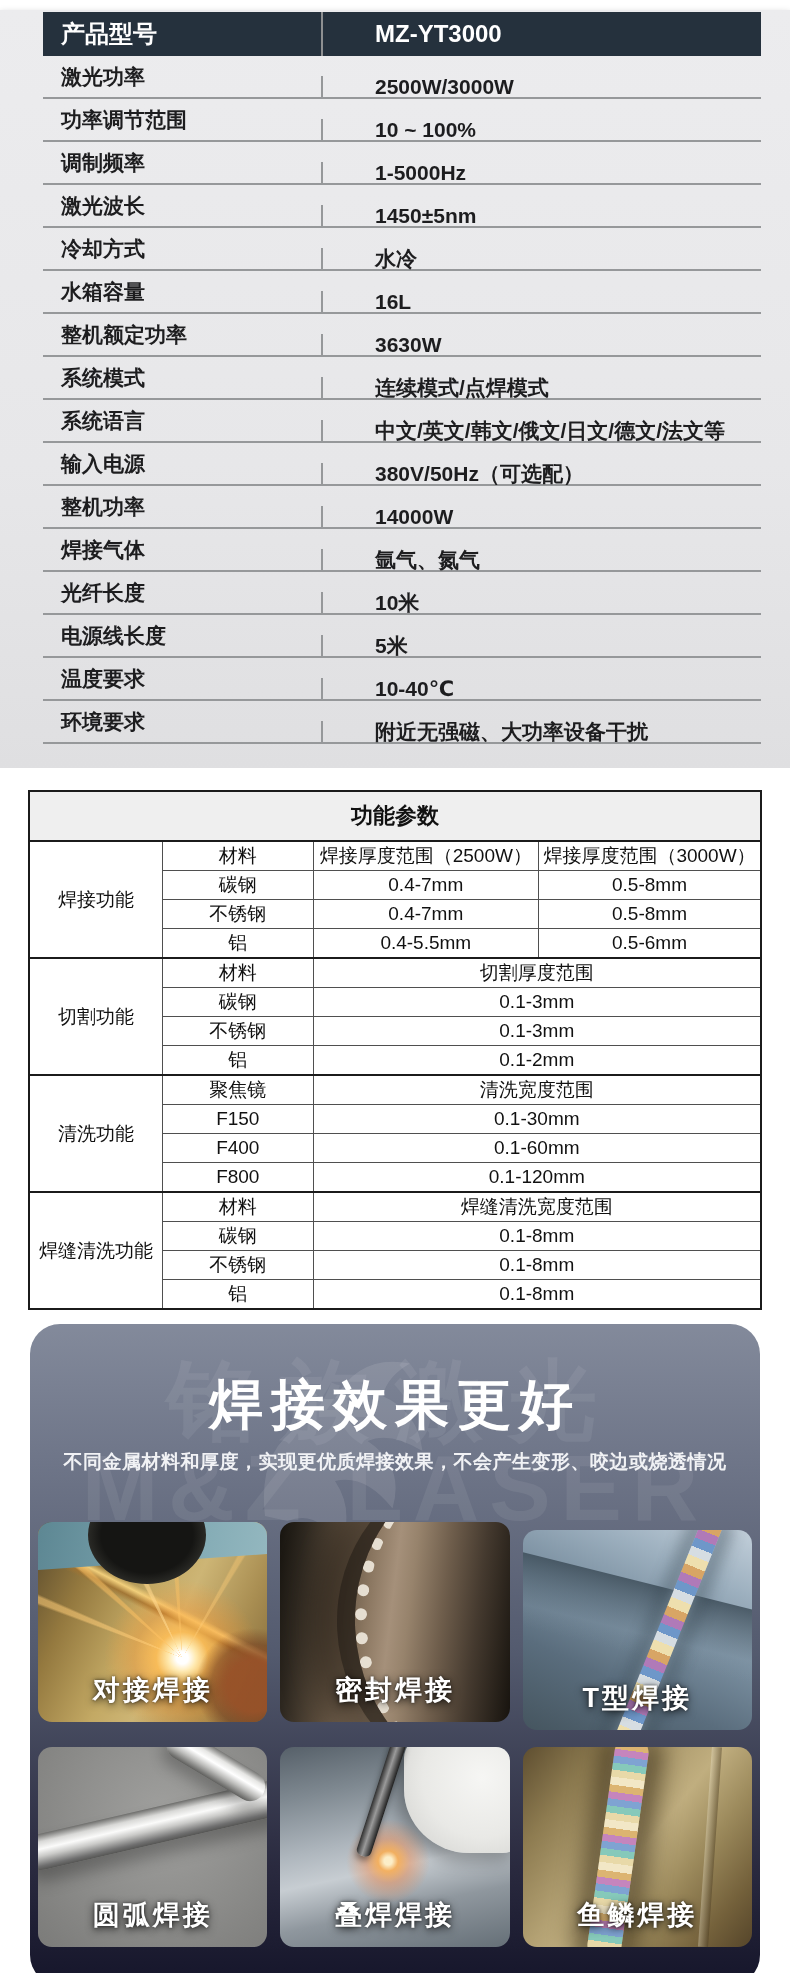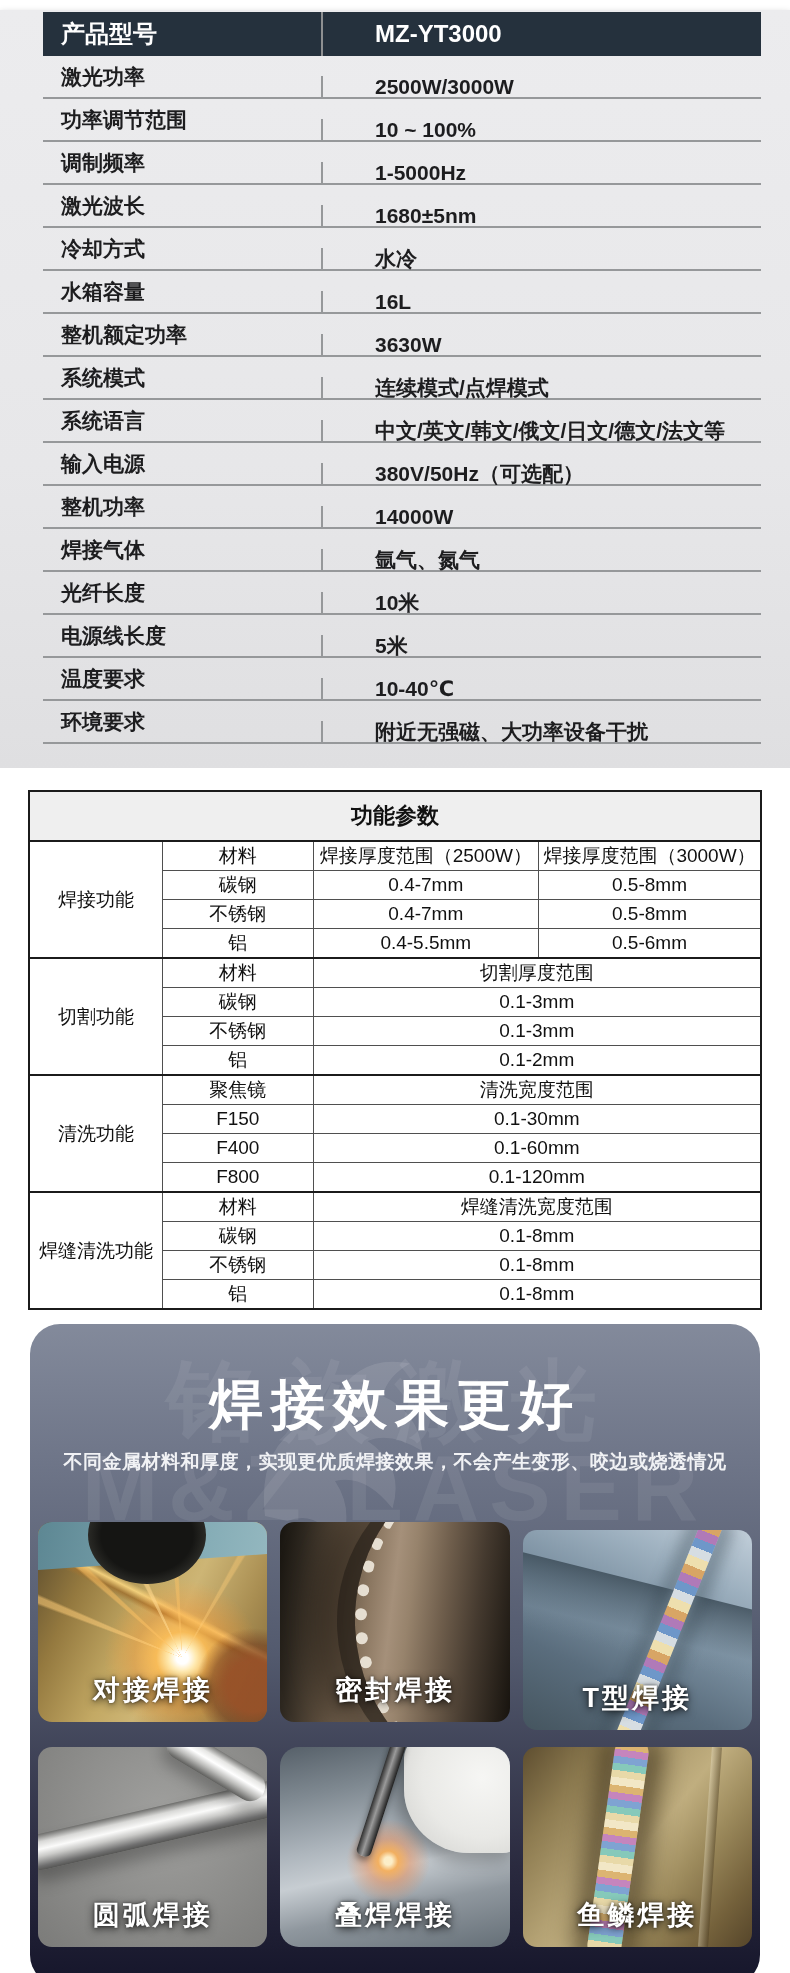--- a/index.html
+++ b/index.html
@@ -81,21 +81,21 @@
     box-shadow:0 0 16px rgba(190,210,230,.45),-10px 0 16px rgba(40,55,65,.45),10px 0 16px rgba(40,55,65,.45);}
   
   .tile-arc{background:radial-gradient(circle at 55% 35%,#a0a09e 0%,#90908e 45%,#7b7b79 100%);}
   .tile-arc .fx::before{content:'';position:absolute;top:30%;left:-8%;width:120%;height:36px;border-radius:18px;transform:rotate(-13deg);
     background:linear-gradient(180deg,#6c6c6a 0%,#d9d9d7 22%,#fbfbfa 42%,#c9c9c7 62%,#707070 88%,#555553 100%);
     box-shadow:0 12px 16px rgba(0,0,0,.28);}
   .tile-arc .fx::after{content:'';position:absolute;top:16%;right:2%;width:48%;height:30px;border-radius:15px;transform:rotate(31deg);transform-origin:right center;
     background:linear-gradient(180deg,#777775 0%,#e6e6e4 25%,#ffffff 45%,#bdbdbb 70%,#5e5e5c 100%);
     box-shadow:0 10px 14px rgba(0,0,0,.22);}
   
-  .tile-lap{background:linear-gradient(168deg,#566069 0%,#7f8991 22%,#aeb6bd 45%,#c7cdd2 58%,#8f979e 75%,#656f77 100%);border-radius:19px;}
+  .tile-lap{background:linear-gradient(168deg,#566069 0%,#7f8991 22%,#aeb6bd 45%,#c7cdd2 58%,#8f979e 75%,#656f77 100%);}
   .tile-lap .fx{background:radial-gradient(circle at 47% 57%,rgba(255,240,200,.95) 0 4px,rgba(255,170,70,.8) 10px,rgba(255,120,40,.35) 22px,transparent 42px);}
   .tile-lap .fx::before{content:'';position:absolute;top:-10px;right:-14px;width:52%;height:58%;border-radius:18% 0 18% 55%;
     background:radial-gradient(circle at 65% 35%,#f6f6f4 0%,#e9e9e6 55%,#cfcfcc 100%);box-shadow:-6px 8px 18px rgba(0,0,0,.3);}
   .tile-lap .fx::after{content:'';position:absolute;top:-6%;left:41%;width:15px;height:62%;border-radius:6px;transform:rotate(18deg);
     background:linear-gradient(90deg,#2e2e2e 0%,#9a9a9a 45%,#1f1f1f 100%);box-shadow:0 4px 6px rgba(0,0,0,.4);}
   
   .tile-fishscale{background:linear-gradient(128deg,#5e4e30 0%,#8d7b50 20%,#b3a173 42%,#c0ae7f 52%,#9c8a5c 68%,#74613b 86%,#55452a 100%);}
   .tile-fishscale .fx::before{content:'';position:absolute;top:-6%;left:34%;width:34px;height:114%;border-radius:17px;transform:rotate(8deg);
     background:repeating-linear-gradient(180deg,#f2e7c6 0 8px,#dcb471 8px 15px,#c585bd 15px 22px,#7fa3d2 22px 29px,#86c9ba 29px 36px,#e8d9a8 36px 43px);
     box-shadow:-16px 0 22px rgba(50,38,18,.55),16px 0 22px rgba(50,38,18,.55),0 0 12px rgba(255,235,190,.35);}
@@ -121,21 +121,21 @@
           <div class="spec-row">
             <div class="cell-l">功率调节范围</div>
             <div class="cell-r">10 ~ 100%</div>
           </div>
           <div class="spec-row">
             <div class="cell-l">调制频率</div>
             <div class="cell-r">1-5000Hz</div>
           </div>
           <div class="spec-row">
             <div class="cell-l">激光波长</div>
-            <div class="cell-r">1680±5nm</div>
+            <div class="cell-r">1450±5nm</div>
           </div>
           <div class="spec-row">
             <div class="cell-l">冷却方式</div>
             <div class="cell-r">水冷</div>
           </div>
           <div class="spec-row">
             <div class="cell-l">水箱容量</div>
             <div class="cell-r">16L</div>
           </div>
           <div class="spec-row">

